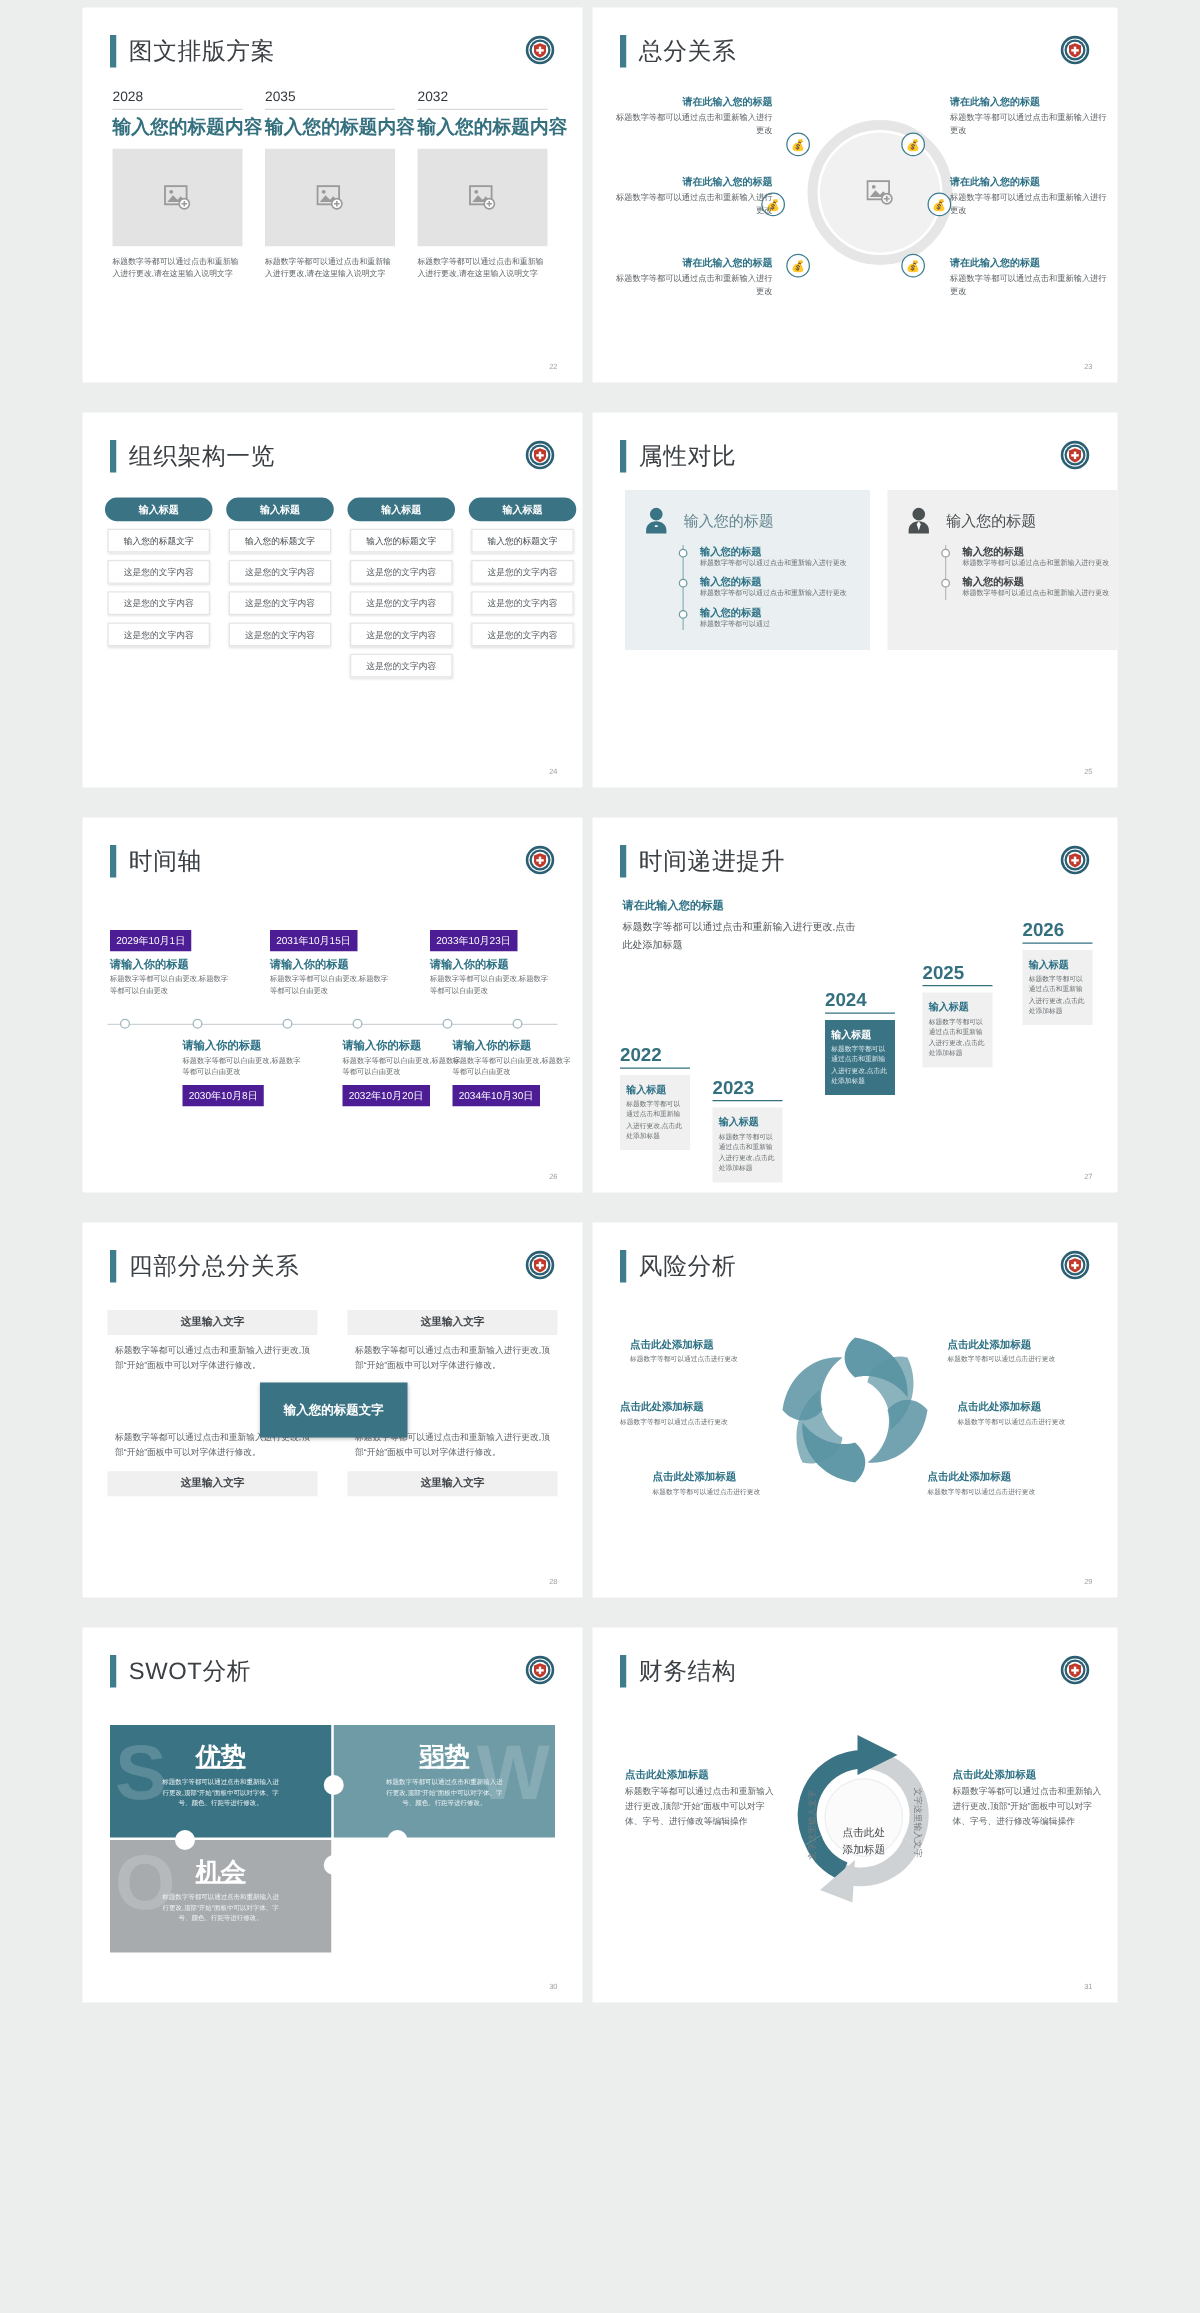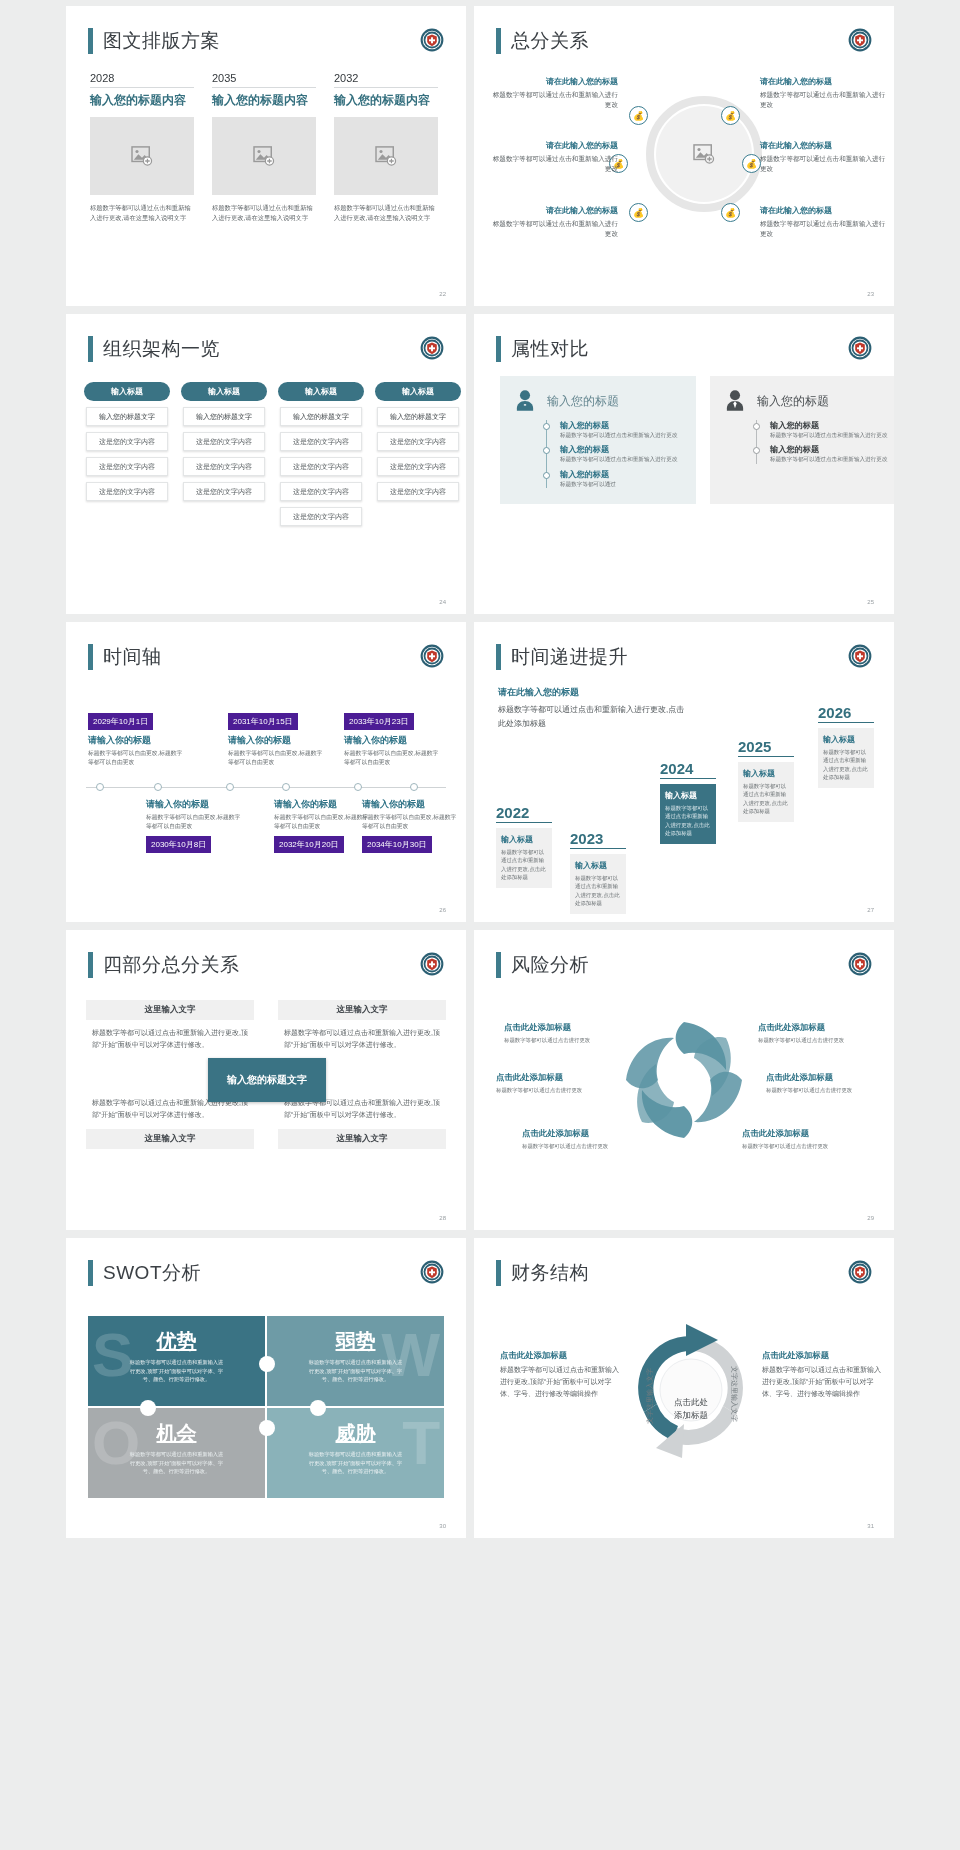--- a/index.html
+++ b/index.html
@@ -2,21 +2,21 @@
 <html><head>
 <meta charset="utf-8">
 <style>
   * { box-sizing: border-box; margin: 0; padding: 0; }
   body {
     width: 960px;
     background: #eceded;
     font-family: "Liberation Sans", "DejaVu Sans", sans-serif;
     color: #3f4447;
   }
-  .deck { display: flex; flex-direction: column; gap: 8px; padding: 6px 0; }
+  .deck { display: flex; flex-direction: column; gap: 24px; padding: 6px 0; }
   .row { display: flex; gap: 8px; justify-content: center; }
   .slide {
     width: 400px; height: 300px;
     background: #fff; position: relative; overflow: hidden;
     flex: none;
   }
   .slide.right { width: 420px; }
 
   
   .s-title { position: absolute; left: 22px; top: 22px; display: flex; align-items: center; }
@@ -24,21 +24,21 @@
   .s-title .txt { font-size: 19px; color: #3b4045; letter-spacing: .5px; }
   .logo { position: absolute; right: 22px; top: 22px; width: 24px; height: 24px; }
   .pageno { position: absolute; right: 20px; bottom: 9px; font-size: 6px; color: #9aa0a4; }
 
   .teal { color: #35707f; }
 
   
   .s22-cols { position: absolute; left: 24px; top: 66px; display: flex; gap: 18px; }
   .s22-col { width: 104px; }
   .s22-year { font-size: 11px; font-weight: normal; color: #34393d; padding-bottom: 3px; }
-  .s22-sub { font-size: 12px; font-weight: bold; color: #35707f; border-top: 1px solid #d7dadc; padding-top: 4px; white-space: nowrap; }
+  .s22-sub { font-size: 15px; font-weight: bold; color: #35707f; border-top: 1px solid #d7dadc; padding-top: 4px; white-space: nowrap; }
   .s22-img { width: 104px; height: 78px; background: #e3e3e3; margin-top: 8px; display: flex; align-items: center; justify-content: center; }
   .s22-desc { font-size: 6.3px; line-height: 1.65; color: #5d6366; margin-top: 8px; }
   .ph-icon { width: 22px; height: 20px; position: relative; }
 
   
   .s23 { position: absolute; left: 0; top: 62px; width: 100%; height: 200px; }
   .s23-item { position: absolute; width: 128px; }
   .s23-item .h { font-size: 8px; font-weight: bold; color: #2e7286; margin-bottom: 3px; }
   .s23-item .d { font-size: 6.6px; line-height: 1.55; color: #5c6265; }
   .s23-l { text-align: right; }
@@ -397,21 +397,21 @@
         <span class="s26-node" style="left:196px;"></span>
         <span class="s26-node" style="left:268px;"></span>
         <span class="s26-node" style="left:324px;"></span>
       </div>
 
       <div class="s26-card" style="left:22px; top:88px;">
         <div class="s26-date">2029年10月1日</div>
         <div class="s26-h">请输入你的标题</div>
         <div class="s26-d">标题数字等都可以自由更改,标题数字等都可以自由更改</div>
       </div>
-      <div class="s26-card" style="left:150px; top:88px;margin-left:12px;">
+      <div class="s26-card" style="left:150px; top:88px;">
         <div class="s26-date">2031年10月15日</div>
         <div class="s26-h">请输入你的标题</div>
         <div class="s26-d">标题数字等都可以自由更改,标题数字等都可以自由更改</div>
       </div>
       <div class="s26-card" style="left:278px; top:88px;">
         <div class="s26-date">2033年10月23日</div>
         <div class="s26-h">请输入你的标题</div>
         <div class="s26-d">标题数字等都可以自由更改,标题数字等都可以自由更改</div>
       </div>
 
@@ -608,25 +608,20 @@
           <div class="d">标题数字等都可以通过点击和重新输入进行更改,顶部“开始”面板中可以对字体、字号、颜色、行距等进行修改。</div>
         </div>
         <div class="swot-q w">
           <div class="letter" style="right:4px; top:8px;">W</div>
           <div class="h">弱势</div>
           <div class="d">标题数字等都可以通过点击和重新输入进行更改,顶部“开始”面板中可以对字体、字号、颜色、行距等进行修改。</div>
         </div>
         <div class="swot-q o">
           <div class="letter" style="left:4px; top:4px;">O</div>
           <div class="h">机会</div>
-          <div class="d">标题数字等都可以通过点击和重新输入进行更改,顶部“开始”面板中可以对字体、字号、颜色、行距等进行修改。</div>
-        </div>
-        <div class="swot-q t">
-          <div class="letter" style="right:4px; top:4px;">T</div>
-          <div class="h">威胁</div>
           <div class="d">标题数字等都可以通过点击和重新输入进行更改,顶部“开始”面板中可以对字体、字号、颜色、行距等进行修改。</div>
         </div>
         <span class="knob" style="left:171px; top:40px;"></span>
         <span class="knob" style="left:52px; top:84px;"></span>
         <span class="knob" style="left:171px; top:104px;"></span>
         <span class="knob" style="left:222px; top:84px;"></span>
       </div>
       <div class="pageno">30</div>
     </div>
 

